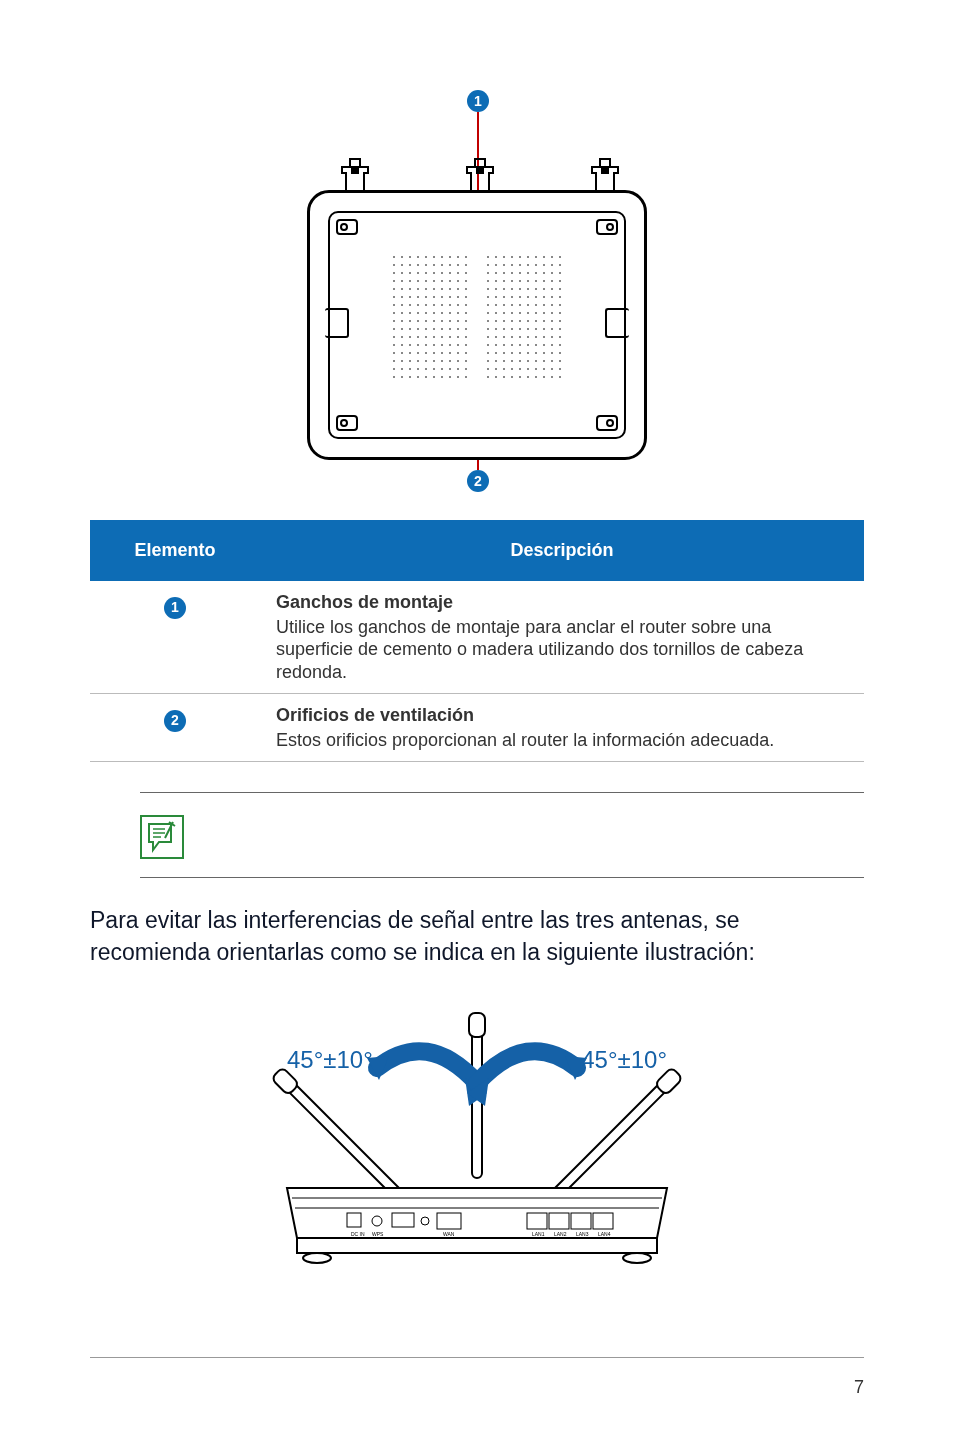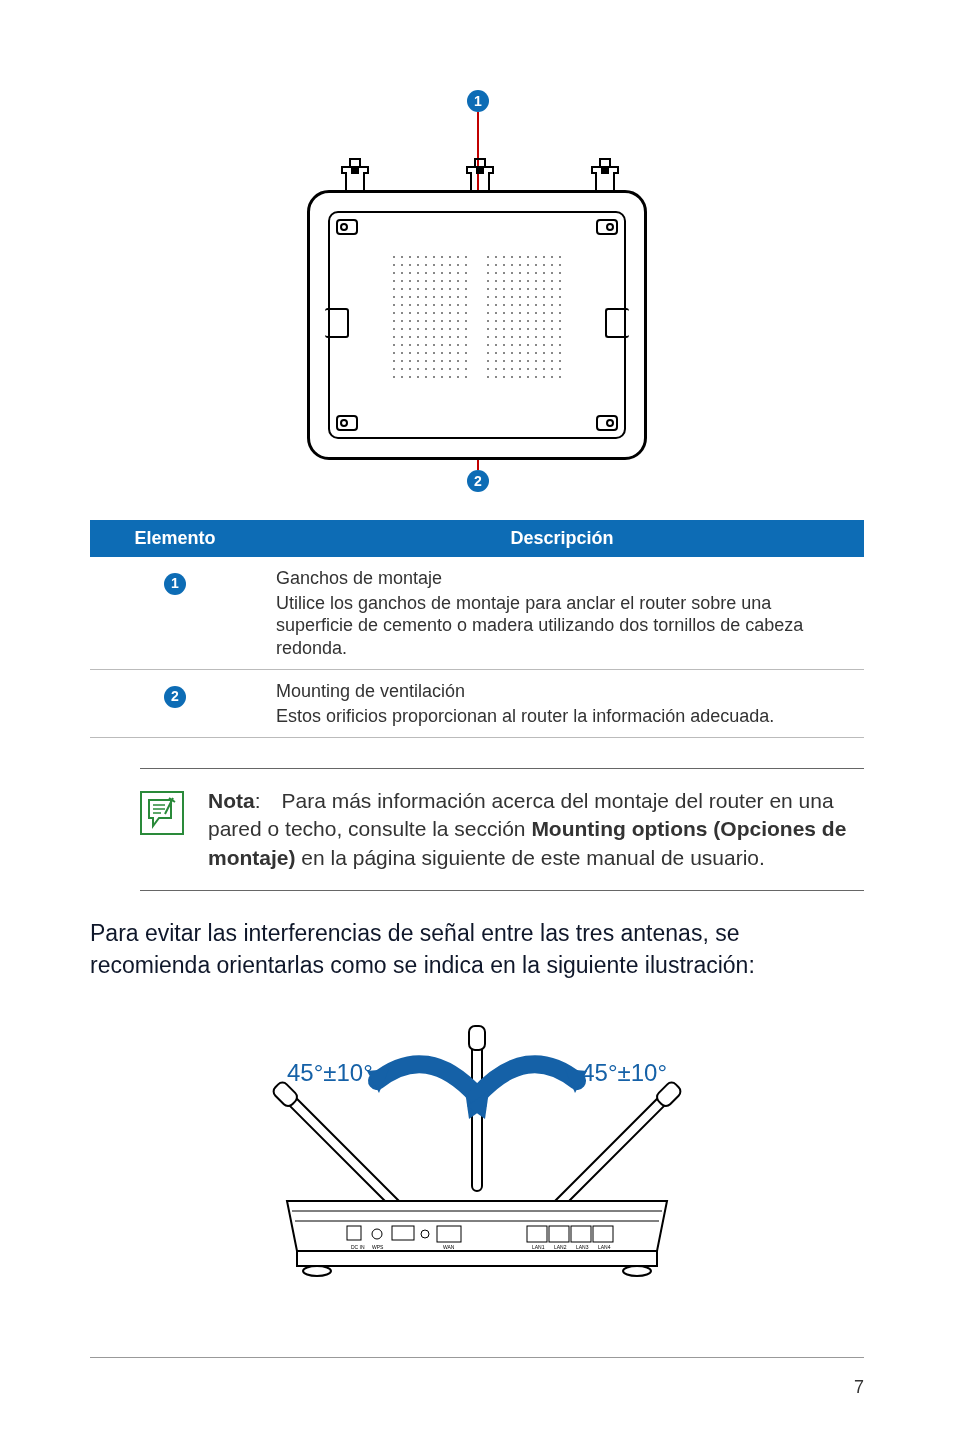--- a/index.html
+++ b/index.html
@@ -138,34 +138,34 @@
     table {
       width: 100%;
       border-collapse: collapse;
       margin-bottom: 30px;
     }
     thead tr {
       background: #0d6cb5;
       color: #fff;
     }
     thead th {
-      padding: 8px 14px;
+      padding: 20px 14px;
       font-size: 18px;
       font-weight: bold;
     }
     thead th:first-child { width: 170px; }
     tbody td {
       padding: 10px 16px;
       border-bottom: 1px solid #bbb;
       vertical-align: top;
       font-size: 18px;
       line-height: 1.25;
     }
     tbody td:first-child { text-align: center; padding-top: 14px; }
-    .row-title { font-weight: normal; display: block; margin-bottom: 2px; }
+    .row-title { font-weight: bold; display: block; margin-bottom: 2px; }
     .note-block {
       display: flex;
       gap: 24px;
       border-top: 1px solid #666;
       border-bottom: 1px solid #666;
       padding: 18px 0;
       margin: 0 0 26px 50px;
     }
     .note-icon {
       width: 44px;
@@ -283,37 +283,34 @@
     <tr>
       <td><span class="callout-num">1</span></td>
       <td>
         <span class="row-title">Ganchos de montaje</span>
         <span>Utilice los ganchos de montaje para anclar el router sobre una superficie de cemento o madera utilizando dos tornillos de cabeza redonda.</span>
       </td>
     </tr>
     <tr>
       <td><span class="callout-num">2</span></td>
       <td>
-        <span class="row-title">Mounting de ventilación</span>
+        <span class="row-title">Orificios de ventilación</span>
         <span>Estos orificios proporcionan al router la información adecuada.</span>
       </td>
     </tr>
   </tbody>
 </table>
 
 <div class="note-block">
   <div class="note-icon">
     <svg width="34" height="34" viewBox="0 0 34 34">
       <path d="M4 4 L26 4 L26 22 L14 22 L8 30 L8 22 L4 22 Z" fill="none" stroke="#2a8a3a" stroke-width="2"></path>
       <path d="M28 2 L20 18 M24 2 L30 6" fill="none" stroke="#2a8a3a" stroke-width="2"></path>
       <path d="M8 9 h12 M8 13 h12 M8 17 h8" stroke="#2a8a3a" stroke-width="1.5"></path>
     </svg>
-  </div>
-  <div class="note-text">
-    <b>Nota</b><span>: Para más información acerca del montaje del router en una pared o techo, consulte la sección </span><b>Mounting options (Opciones de montaje)</b><span> en la página siguiente de este manual de usuario.</span>
   </div>
 </div>
 
 <p class="main-text">Para evitar las interferencias de señal entre las tres antenas, se recomienda orientarlas como se indica en la siguiente ilustración:</p>
 
 <div class="router-angle">
   <span class="angle-label al-left">45°±10°</span>
   <span class="angle-label al-right">45°±10°</span>
   <div class="arc-arrow arc-left">
     <svg viewBox="0 0 140 120">

